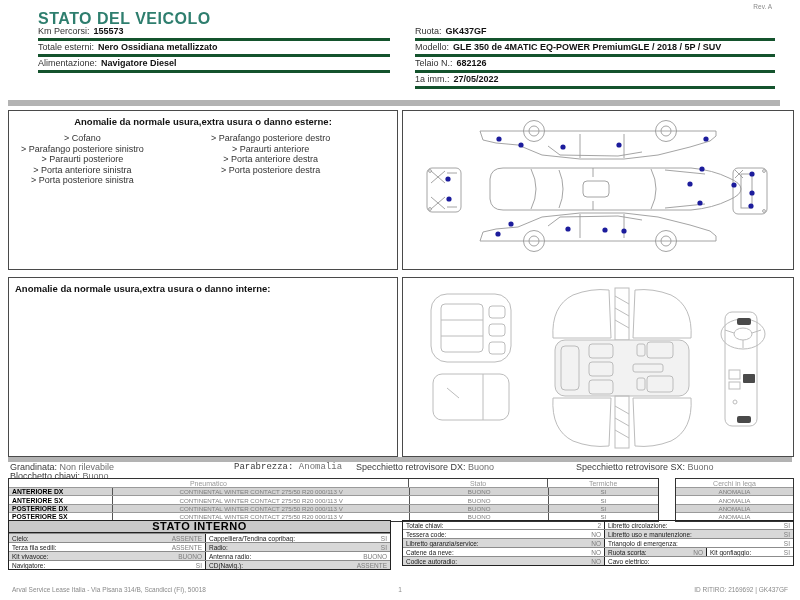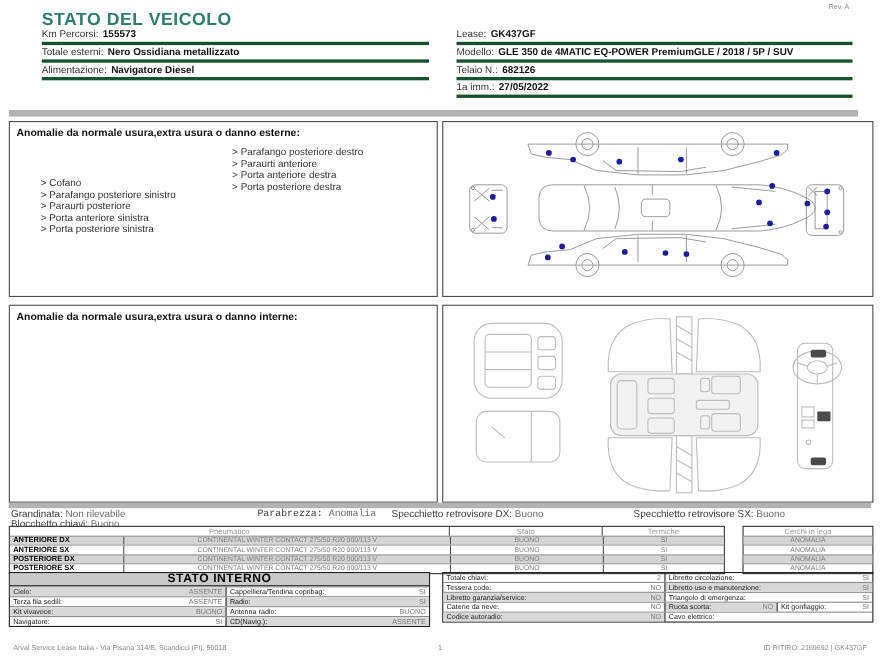--- a/index.html
+++ b/index.html
@@ -59,42 +59,42 @@
     <span class="info-value">Nero Ossidiana metallizzato</span>
   </div>
   <div class="info-row">
     <span class="info-label">Alimentazione:</span>
     <span class="info-value">Navigatore Diesel</span>
   </div>
 </div>
 
 <div class="abs info-col" style="left:415px;top:25px;width:360px;">
   <div class="info-row">
-    <span class="info-label">Lease:</span>
+    <span class="info-label">Ruota:</span>
     <span class="info-value">GK437GF</span>
   </div>
   <div class="info-row" style="flex-wrap:wrap;">
     <span class="info-label">Modello:</span>
     <span class="info-value" style="flex:1;min-width:0;">GLE 350 de 4MATIC EQ-POWER PremiumGLE / 2018 / 5P / SUV</span>
   </div>
   <div class="info-row">
     <span class="info-label">Telaio N.:</span>
     <span class="info-value">682126</span>
   </div>
   <div class="info-row">
     <span class="info-label">1a imm.:</span>
     <span class="info-value">27/05/2022</span>
   </div>
 </div>
 
 <div class="abs graybar" style="left:8px;top:100px;width:772px;"></div>
 
-<div class="abs panel" style="left:8px;top:110px;width:388px;height:158px;">
+<div class="abs panel" style="left:8px;top:110px;width:388px;height:158px;text-align:center;">
   <div class="panel-title">Anomalie da normale usura,extra usura o danno esterne:</div>
-  <div class="dmg-col" style="left:28px;margin-top:28px;">
+  <div class="dmg-col" style="left:12px;">
     <div class="dmg-item">Cofano</div>
     <div class="dmg-item">Parafango posteriore sinistro</div>
     <div class="dmg-item">Paraurti posteriore</div>
     <div class="dmg-item">Porta anteriore sinistra</div>
     <div class="dmg-item">Porta posteriore sinistra</div>
   </div>
   <div class="dmg-col" style="left:202px;">
     <div class="dmg-item">Parafango posteriore destro</div>
     <div class="dmg-item">Paraurti anteriore</div>
     <div class="dmg-item">Porta anteriore destra</div>

